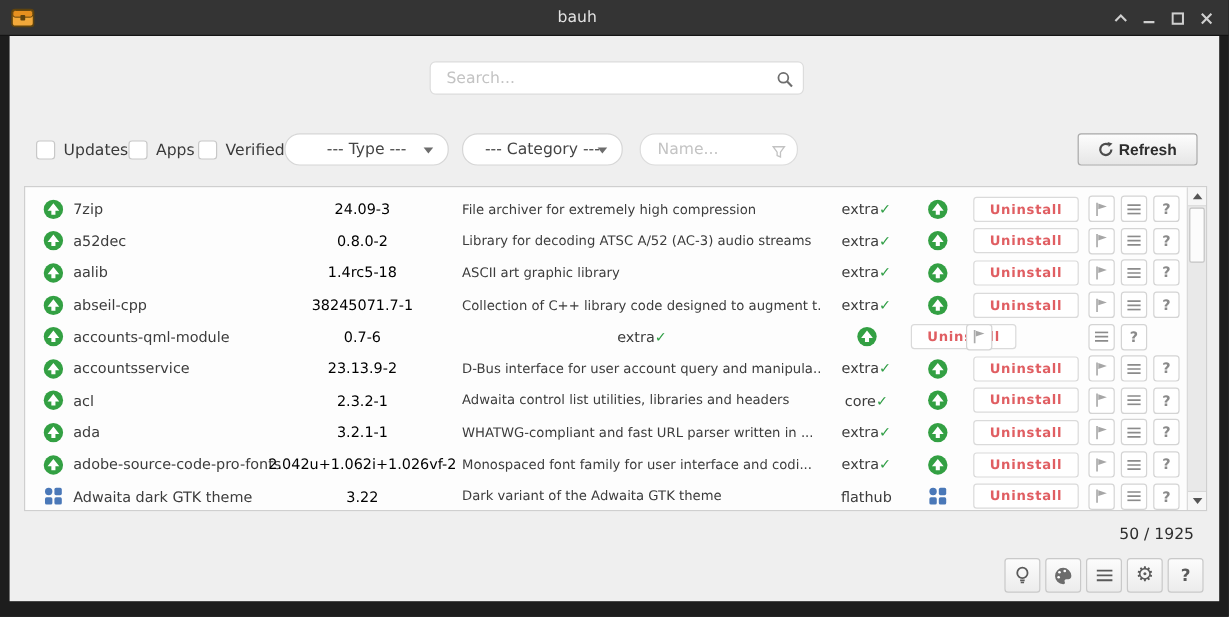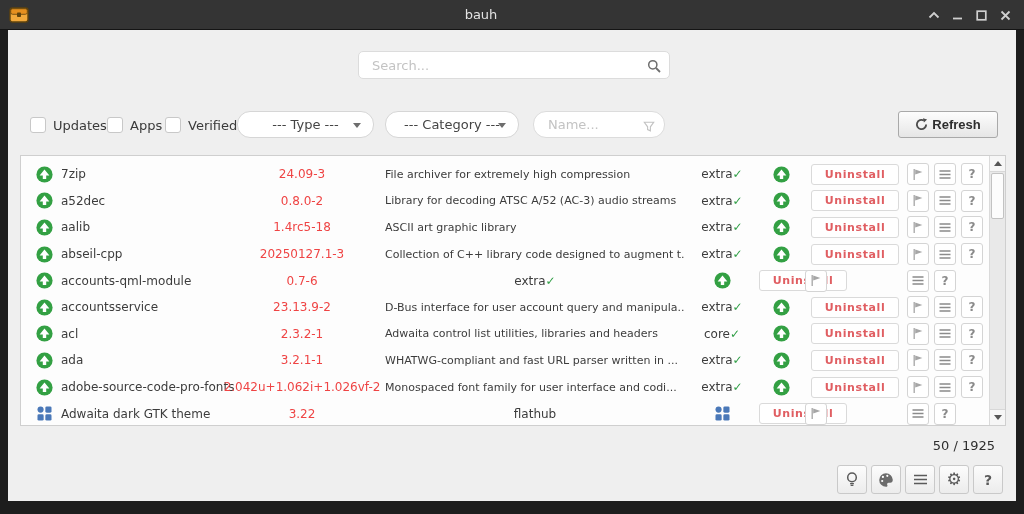--- a/index.html
+++ b/index.html
@@ -44,21 +44,21 @@
                  gap:4px; font-size:13px; font-weight:bold; color:#2e2e2e; cursor:pointer; }
 
   
   .table { position:absolute; left:12px; top:125px; width:986px; height:271px; background:#fdfdfd;
            border:1px solid #cfcfcf; overflow:hidden; }
   .rows { position:absolute; top:5px; left:0; right:16px; }
   .row { display:grid; grid-template-columns:30px 158px 162px 300px 70px 44px 100px 25px 25px 25px;
          column-gap:2px; align-items:center; height:26.6px; padding-left:8px; cursor:default; }
   .srccell { display:flex; align-items:center; justify-content:center; }
   .pkg-name { font-size:12px; color:#3c3c3c; white-space:nowrap; }
-  .pkg-version { font-size:12px; color:#ef4444; text-align:center; white-space:nowrap; }
+  .pkg-version { font-size:12px; color:#000000; text-align:center; white-space:nowrap; }
   .pkg-desc { font-size:11px; color:#3c3c3c; white-space:nowrap; overflow:hidden; }
   .pkg-repo { font-size:12px; color:#3c3c3c; text-align:center; white-space:nowrap; }
   .pkg-repo .check { color:#2f9e45; font-size:12px; }
   .uninstall-btn { width:88px; height:21px; margin:0 auto; border:1px solid #dadada; border-radius:3px; background:#fff;
                    color:#e05e62; font-weight:bold; font-size:11px; letter-spacing:0.6px; font-family:inherit; cursor:pointer; }
   .mini-btn { width:22px; height:22px; border:1px solid #d4d4d4; border-radius:3px; background:#fff;
               display:flex; align-items:center; justify-content:center; color:#8a8a8a; font-size:12px;
               font-weight:bold; font-family:inherit; cursor:pointer; }
 
   
@@ -317,21 +317,21 @@
     <span class="srccell">
       <span style="display:flex">
         <svg width="17" height="17" viewBox="0 0 16 16">
           <circle cx="8" cy="8" r="7.6" fill="#33a043"></circle>
           <path d="M8 3.2 L12.6 9 L9.6 9 L9.6 12.2 L6.4 12.2 L6.4 9 L3.4 9 Z" fill="#fff"></path>
         </svg>
       </span>
 
     </span>
     <span class="pkg-name">abseil-cpp</span>
-    <span class="pkg-version">20250127.1-3</span>
+    <span class="pkg-version">38245071.7-1</span>
     <span class="pkg-desc">Collection of C++ library code designed to augment t...</span>
     <span class="pkg-repo">
       <span>extra</span><span class="check">✓</span>
     </span>
     <span class="srccell">
       <span style="display:flex">
         <svg width="17" height="17" viewBox="0 0 16 16">
           <circle cx="8" cy="8" r="7.6" fill="#33a043"></circle>
           <path d="M8 3.2 L12.6 9 L9.6 9 L9.6 12.2 L6.4 12.2 L6.4 9 L3.4 9 Z" fill="#fff"></path>
         </svg>
@@ -595,20 +595,21 @@
         <svg width="17" height="17" viewBox="0 0 16 16" fill="#4a78b8">
           <circle cx="4.3" cy="4.3" r="2.9"></circle>
           <rect x="8.8" y="1.4" width="5.8" height="5.8" rx="1.3"></rect>
           <rect x="1.4" y="8.8" width="5.8" height="5.8" rx="1.3"></rect>
           <rect x="8.8" y="8.8" width="5.8" height="5.8" rx="1.3"></rect>
         </svg>
       </span>
     </span>
     <span class="pkg-name">Adwaita dark GTK theme</span>
     <span class="pkg-version">3.22</span>
+    <span class="pkg-desc">Dark variant of the Adwaita GTK theme</span>
     <span class="pkg-repo">
       <span>flathub</span>
     </span>
     <span class="srccell">
 
       <span style="display:flex">
         <svg width="17" height="17" viewBox="0 0 16 16" fill="#4a78b8">
           <circle cx="4.3" cy="4.3" r="2.9"></circle>
           <rect x="8.8" y="1.4" width="5.8" height="5.8" rx="1.3"></rect>
           <rect x="1.4" y="8.8" width="5.8" height="5.8" rx="1.3"></rect>

